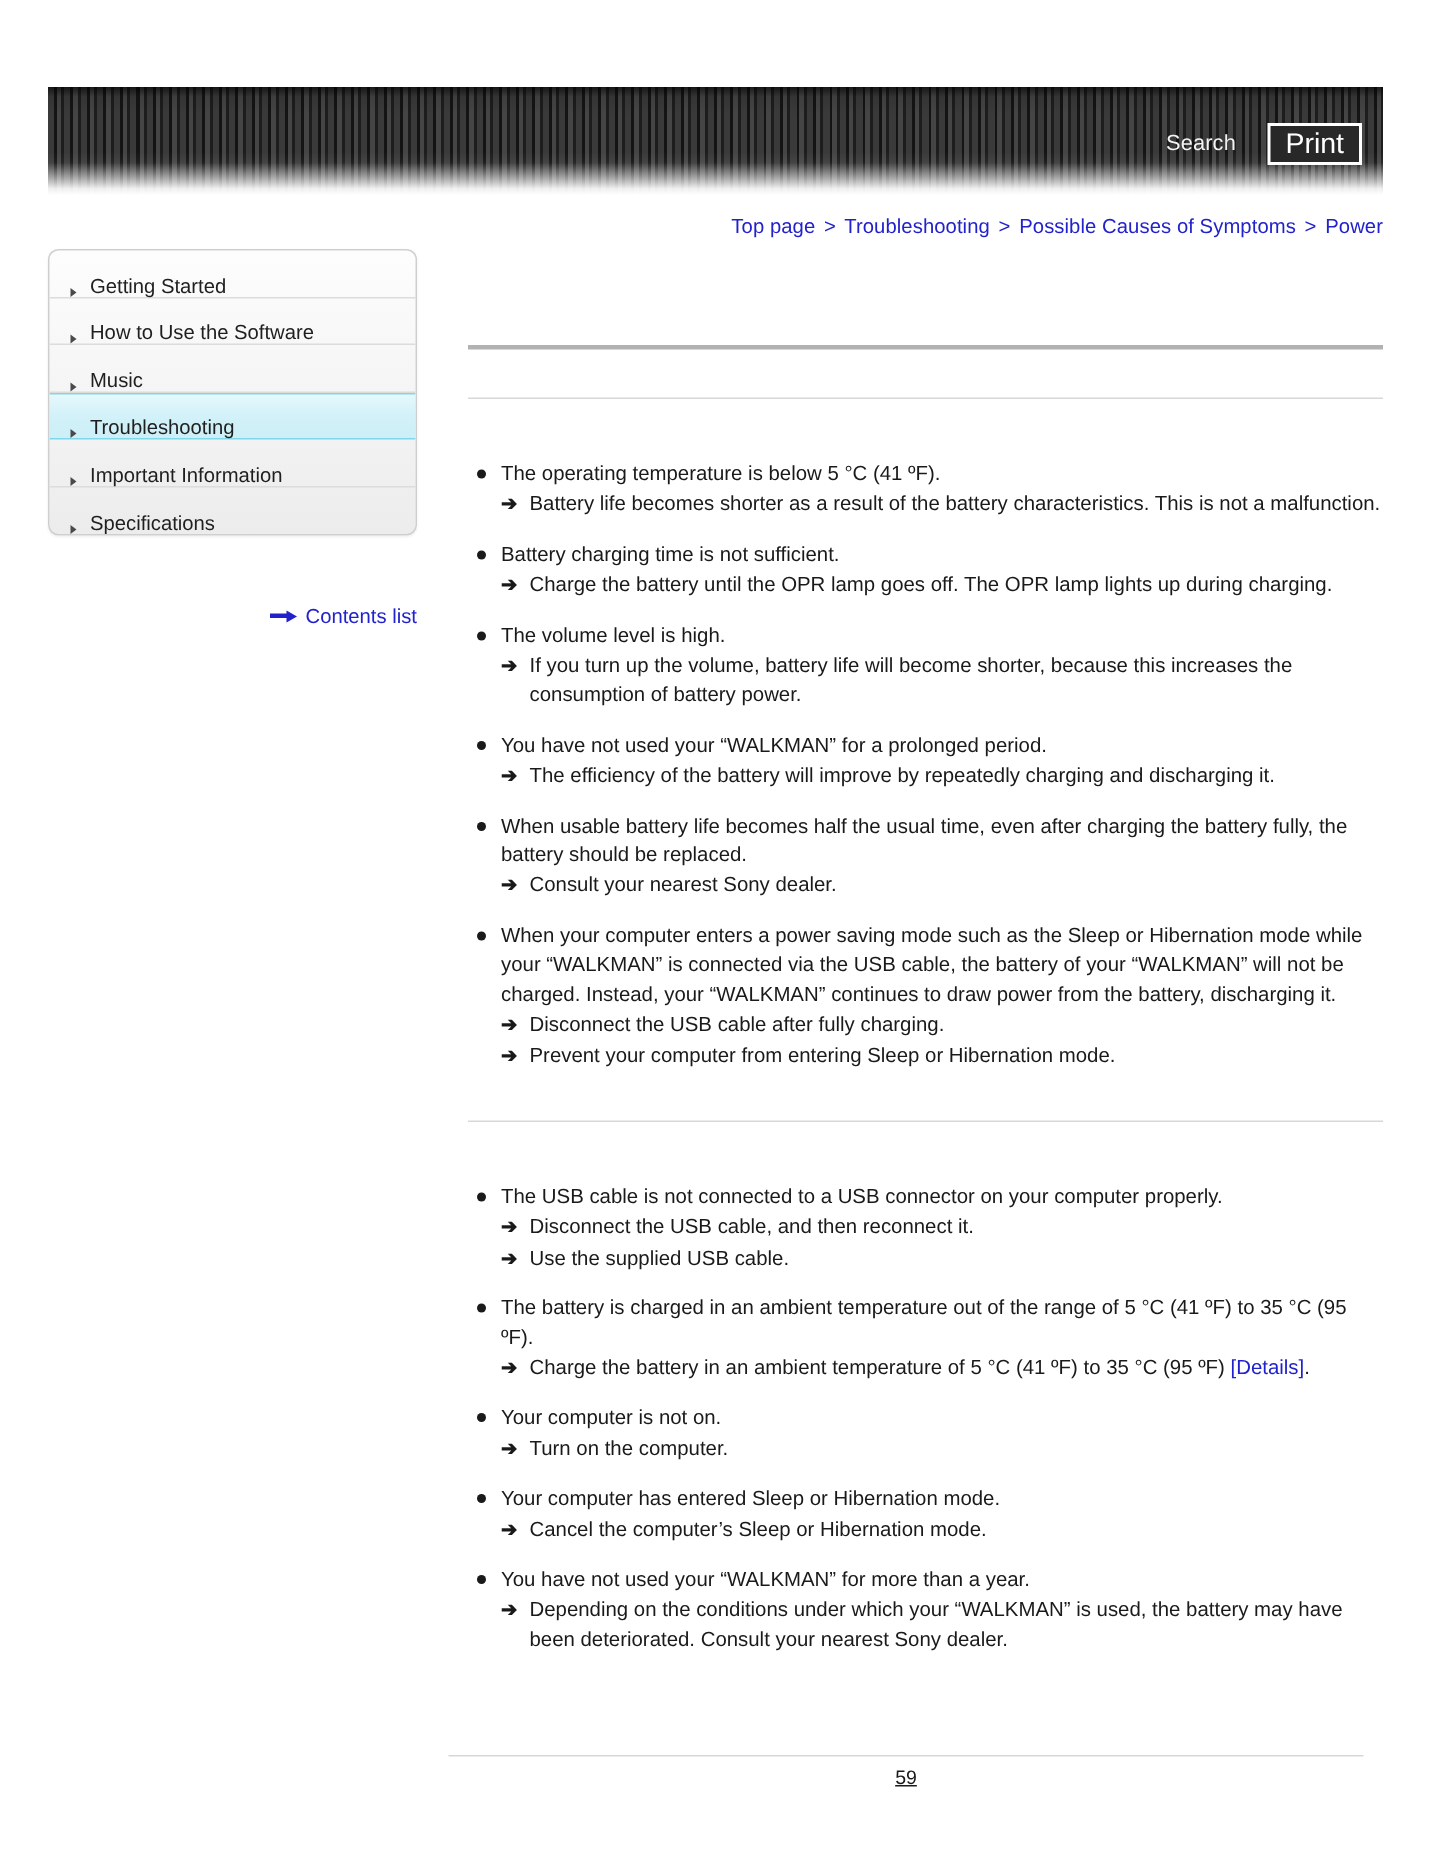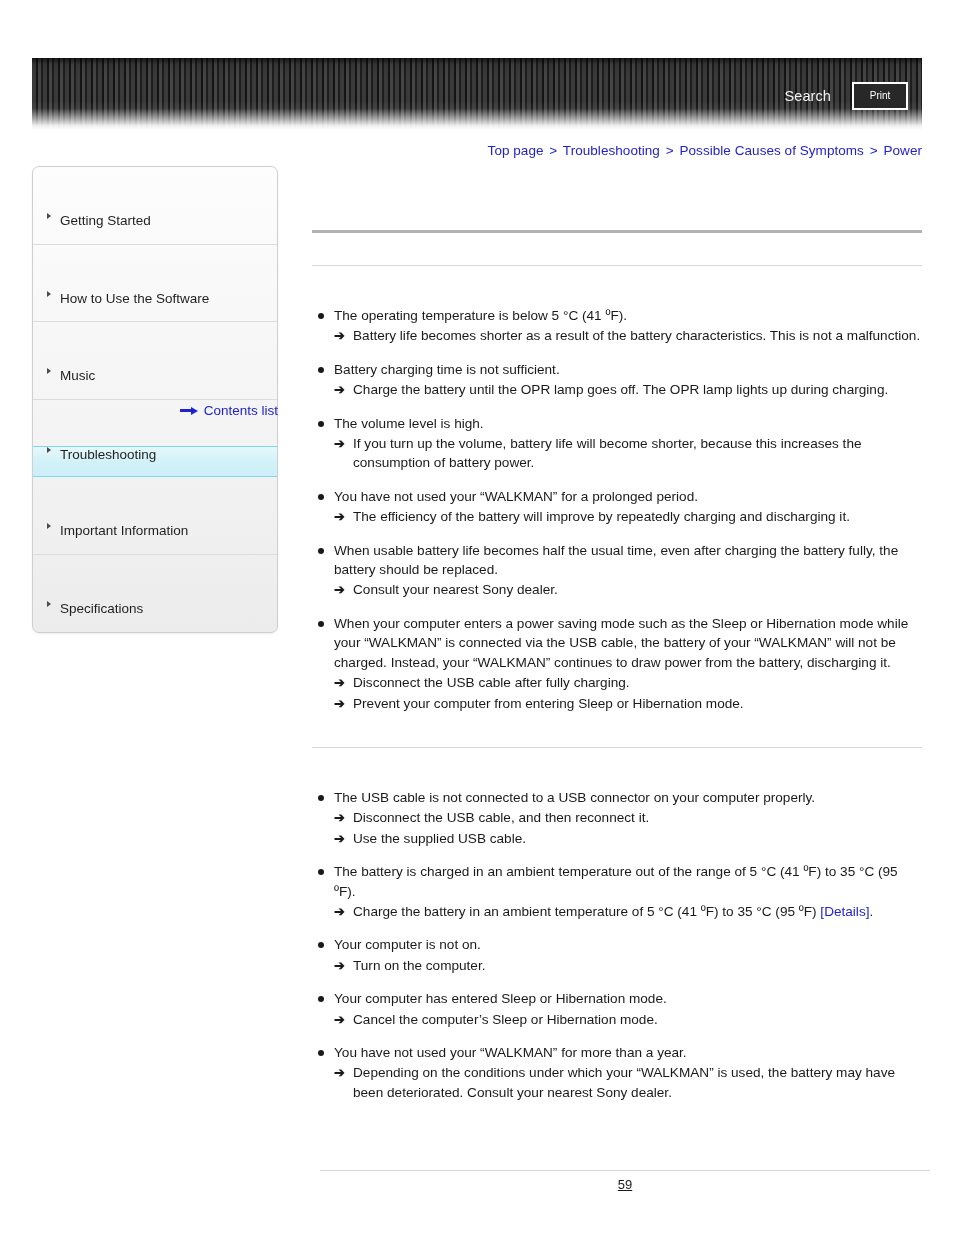--- a/index.html
+++ b/index.html
@@ -71,21 +71,21 @@
   #print-button {
     display: inline-flex;
     align-items: center;
     justify-content: center;
     min-width: 56px;
     height: 28px;
     padding: 0 10px;
     border: 2px solid #ffffff;
     background: #282828;
     color: #ffffff;
-    font-size: 10px;
+    font-size: 19px;
     line-height: 1;
   }
 
   
   #breadcrumb {
     position: absolute;
     right: 32px;
     top: 143px;
     font-size: 13.5px;
     color: #2222cc;
@@ -104,27 +104,26 @@
     border: 1px solid #cfcfcf;
     border-radius: 7px;
     background: linear-gradient(to bottom, #fdfdfd 0%, #f4f4f4 55%, #ececec 100%);
     box-shadow: 0 1px 2px rgba(0,0,0,0.07);
     overflow: hidden;
   }
   .nav-item {
     position: relative;
     height: 31.5px;
     display: flex;
-    align-items: flex-start;
+    align-items: flex-end;
     padding-left: 14px;
     border-bottom: 1px solid #dcdcdc;
     font-size: 13.5px;
     color: #1f1f1f;
     cursor: pointer;
-    margin-top: 46px;
   }
   .nav-item:last-child { border-bottom: none; }
   .nav-item .tri {
     width: 0; height: 0;
     border-left: 4.5px solid #4a4a4a;
     border-top: 3.5px solid transparent;
     border-bottom: 3.5px solid transparent;
     margin-right: 9px;
     flex: 0 0 auto;
   }
@@ -247,21 +246,21 @@
     font-weight: bold;
     line-height: 19.4px;
   }
   .lnk { color: #2222cc; text-decoration: none; }
 
   .section-gap { height: 26px; }
 
   
   #footer {
     position: absolute;
-    left: 320px;
+    left: 299px;
     top: 1170px;
     width: 610px;
     text-decoration: underline;
   }
   #footer-rule {
     height: 1px;
     background: #d7d7d7;
   }
   #page-number {
     text-align: center;

